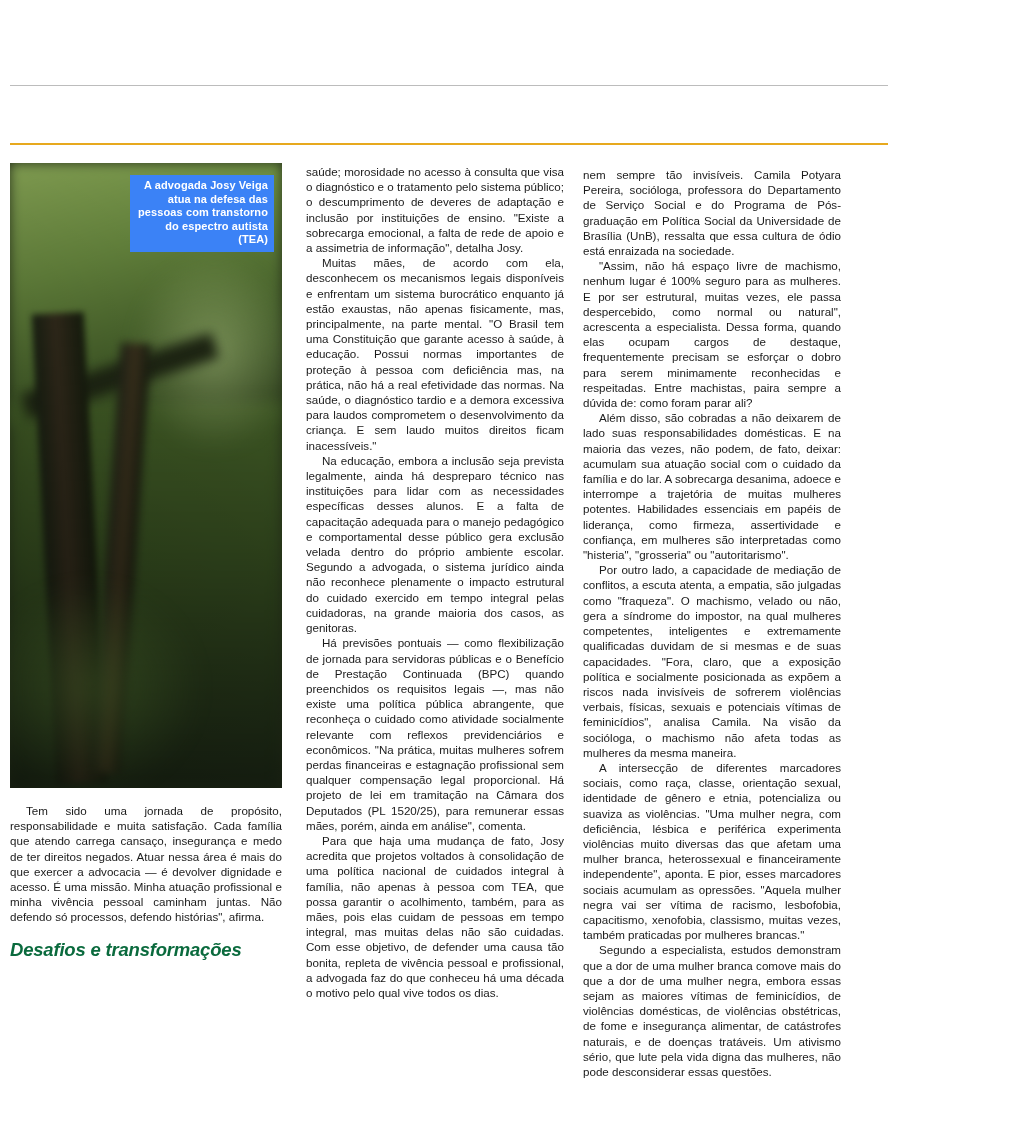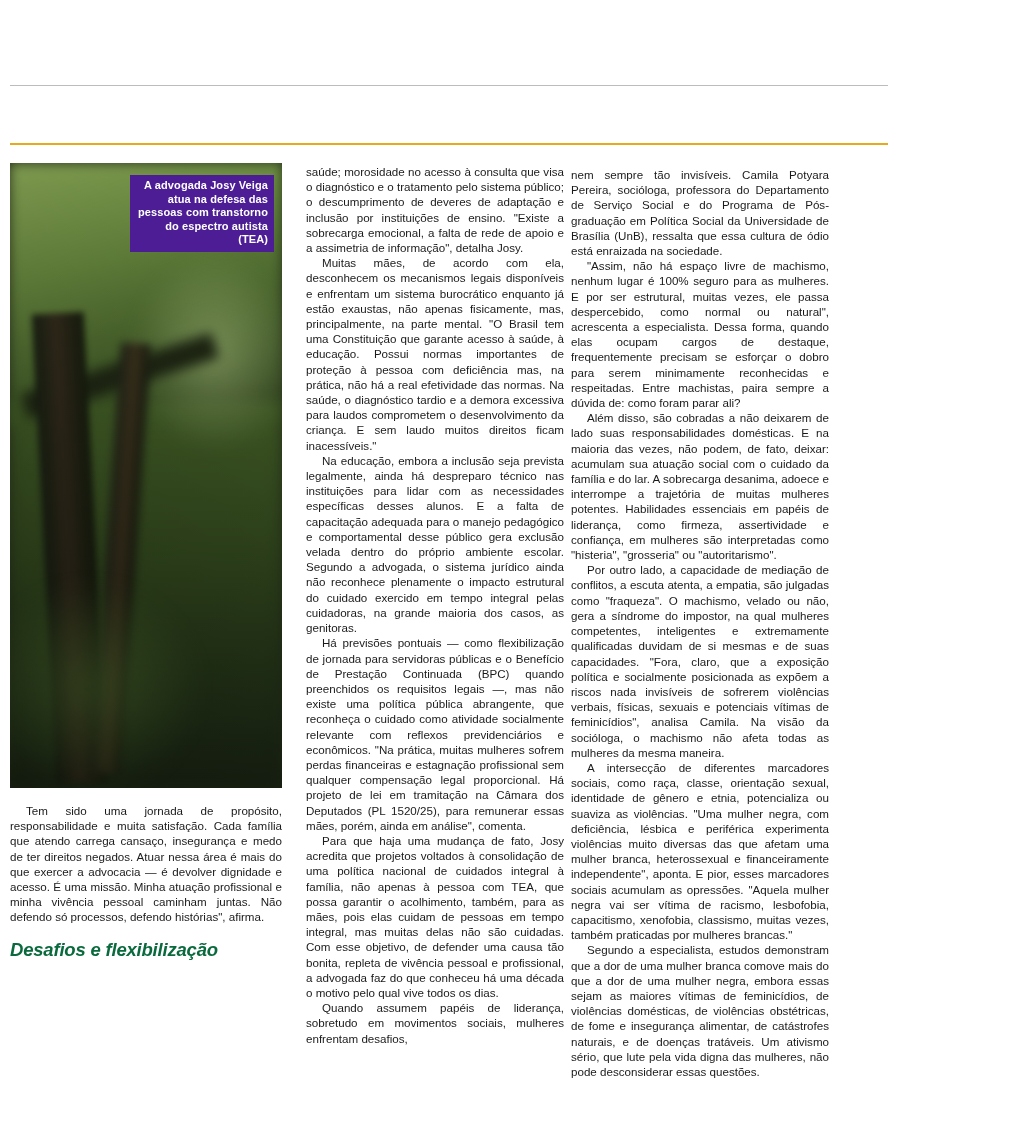--- a/index.html
+++ b/index.html
@@ -106,21 +106,21 @@
     position: absolute;
     left: 0; top: 0; width: 100%; height: 100%;
     background: linear-gradient(200deg, rgba(0,0,0,0.06) 0%, rgba(0,0,0,0.30) 55%, rgba(0,0,0,0.48) 100%);
   }
 
   .caption-box {
     position: absolute;
     right: 8px;
     top: 12px;
     max-width: 132px;
-    background: #4c1d95;
+    background: #3b82f6;
     color: #ffffff;
     font-size: 11px;
     line-height: 13.5px;
     font-weight: bold;
     text-align: right;
     padding: 4px 6px 5px 6px;
     letter-spacing: 0.1px;
   }
 
   
@@ -134,21 +134,21 @@
     hyphens: auto;
   }
   .col p {
     margin: 0;
     text-indent: 16px;
   }
   .col p.noindent { text-indent: 0; }
 
   .col1 { left: 10px;  top: 803px; width: 272px; }
   .col2 { left: 306px; top: 164px; width: 258px; }
-  .col3 { left: 571px; top: 167px; width: 258px; }
+  .col3 { left: 583px; top: 167px; width: 258px; }
 
   h2.heading {
     font-family: "Liberation Sans", sans-serif;
     font-weight: bold;
     font-style: italic;
     color: #0a6a3d;
     font-size: 18.5px;
     line-height: 21px;
     margin: 14px 0 9px 0;
     letter-spacing: -0.2px;
@@ -170,30 +170,29 @@
     <div class="branch"></div>
     <div class="trunk"></div>
     <div class="trunk2"></div>
     <div class="leafglow2"></div>
     <div class="darkveil"></div>
     <div class="caption-box">A advogada Josy Veiga atua na defesa das pessoas com transtorno do espectro autista (TEA)</div>
   </div>
 
   <div class="col col1">
     <p>Tem sido uma jornada de propósito, responsabilidade e muita satisfação. Cada família que atendo carrega cansaço, insegurança e medo de ter direitos negados. Atuar nessa área é mais do que exercer a advocacia — é devolver dignidade e acesso. É uma missão. Minha atuação profissional e minha vivência pessoal caminham juntas. Não defendo só processos, defendo histórias", afirma.</p>
-    <h2 class="heading">Desafios e flexibilização</h2>
+    <h2 class="heading">Desafios e transformações</h2>
   </div>
 
   <div class="col col2">
     <p class="noindent">saúde; morosidade no acesso à consulta que visa o diagnóstico e o tratamento pelo sistema público; o descumprimento de deveres de adaptação e inclusão por instituições de ensino. "Existe a sobrecarga emocional, a falta de rede de apoio e a assimetria de informação", detalha Josy.</p>
     <p>Muitas mães, de acordo com ela, desconhecem os mecanismos legais disponíveis e enfrentam um sistema burocrático enquanto já estão exaustas, não apenas fisicamente, mas, principalmente, na parte mental. "O Brasil tem uma Constituição que garante acesso à saúde, à educação. Possui normas importantes de proteção à pessoa com deficiência mas, na prática, não há a real efetividade das normas. Na saúde, o diagnóstico tardio e a demora excessiva para laudos comprometem o desenvolvimento da criança. E sem laudo muitos direitos ficam inacessíveis."</p>
     <p>Na educação, embora a inclusão seja prevista legalmente, ainda há despreparo técnico nas instituições para lidar com as necessidades específicas desses alunos. E a falta de capacitação adequada para o manejo pedagógico e comportamental desse público gera exclusão velada dentro do próprio ambiente escolar. Segundo a advogada, o sistema jurídico ainda não reconhece plenamente o impacto estrutural do cuidado exercido em tempo integral pelas cuidadoras, na grande maioria dos casos, as genitoras.</p>
     <p>Há previsões pontuais — como flexibilização de jornada para servidoras públicas e o Benefício de Prestação Continuada (BPC) quando preenchidos os requisitos legais —, mas não existe uma política pública abrangente, que reconheça o cuidado como atividade socialmente relevante com reflexos previdenciários e econômicos. "Na prática, muitas mulheres sofrem perdas financeiras e estagnação profissional sem qualquer compensação legal proporcional. Há projeto de lei em tramitação na Câmara dos Deputados (PL 1520/25), para remunerar essas mães, porém, ainda em análise", comenta.</p>
     <p>Para que haja uma mudança de fato, Josy acredita que projetos voltados à consolidação de uma política nacional de cuidados integral à família, não apenas à pessoa com TEA, que possa garantir o acolhimento, também, para as mães, pois elas cuidam de pessoas em tempo integral, mas muitas delas não são cuidadas. Com esse objetivo, de defender uma causa tão bonita, repleta de vivência pessoal e profissional, a advogada faz do que conheceu há uma década o motivo pelo qual vive todos os dias.</p>
-    <p>Quando assumem papéis de liderança, sobretudo em movimentos sociais, mulheres enfrentam desafios,</p>
   </div>
 
   <div class="col col3">
     <p class="noindent">nem sempre tão invisíveis. Camila Potyara Pereira, socióloga, professora do Departamento de Serviço Social e do Programa de Pós-graduação em Política Social da Universidade de Brasília (UnB), ressalta que essa cultura de ódio está enraizada na sociedade.</p>
     <p>"Assim, não há espaço livre de machismo, nenhum lugar é 100% seguro para as mulheres. E por ser estrutural, muitas vezes, ele passa despercebido, como normal ou natural", acrescenta a especialista. Dessa forma, quando elas ocupam cargos de destaque, frequentemente precisam se esforçar o dobro para serem minimamente reconhecidas e respeitadas. Entre machistas, paira sempre a dúvida de: como foram parar ali?</p>
     <p>Além disso, são cobradas a não deixarem de lado suas responsabilidades domésticas. E na maioria das vezes, não podem, de fato, deixar: acumulam sua atuação social com o cuidado da família e do lar. A sobrecarga desanima, adoece e interrompe a trajetória de muitas mulheres potentes. Habilidades essenciais em papéis de liderança, como firmeza, assertividade e confiança, em mulheres são interpretadas como "histeria", "grosseria" ou "autoritarismo".</p>
     <p>Por outro lado, a capacidade de mediação de conflitos, a escuta atenta, a empatia, são julgadas como "fraqueza". O machismo, velado ou não, gera a síndrome do impostor, na qual mulheres competentes, inteligentes e extremamente qualificadas duvidam de si mesmas e de suas capacidades. "Fora, claro, que a exposição política e socialmente posicionada as expõem a riscos nada invisíveis de sofrerem violências verbais, físicas, sexuais e potenciais vítimas de feminicídios", analisa Camila. Na visão da socióloga, o machismo não afeta todas as mulheres da mesma maneira.</p>
     <p>A intersecção de diferentes marcadores sociais, como raça, classe, orientação sexual, identidade de gênero e etnia, potencializa ou suaviza as violências. "Uma mulher negra, com deficiência, lésbica e periférica experimenta violências muito diversas das que afetam uma mulher branca, heterossexual e financeiramente independente", aponta. E pior, esses marcadores sociais acumulam as opressões. "Aquela mulher negra vai ser vítima de racismo, lesbofobia, capacitismo, xenofobia, classismo, muitas vezes, também praticadas por mulheres brancas."</p>
     <p>Segundo a especialista, estudos demonstram que a dor de uma mulher branca comove mais do que a dor de uma mulher negra, embora essas sejam as maiores vítimas de feminicídios, de violências domésticas, de violências obstétricas, de fome e insegurança alimentar, de catástrofes naturais, e de doenças tratáveis. Um ativismo sério, que lute pela vida digna das mulheres, não pode desconsiderar essas questões.</p>
   </div>

